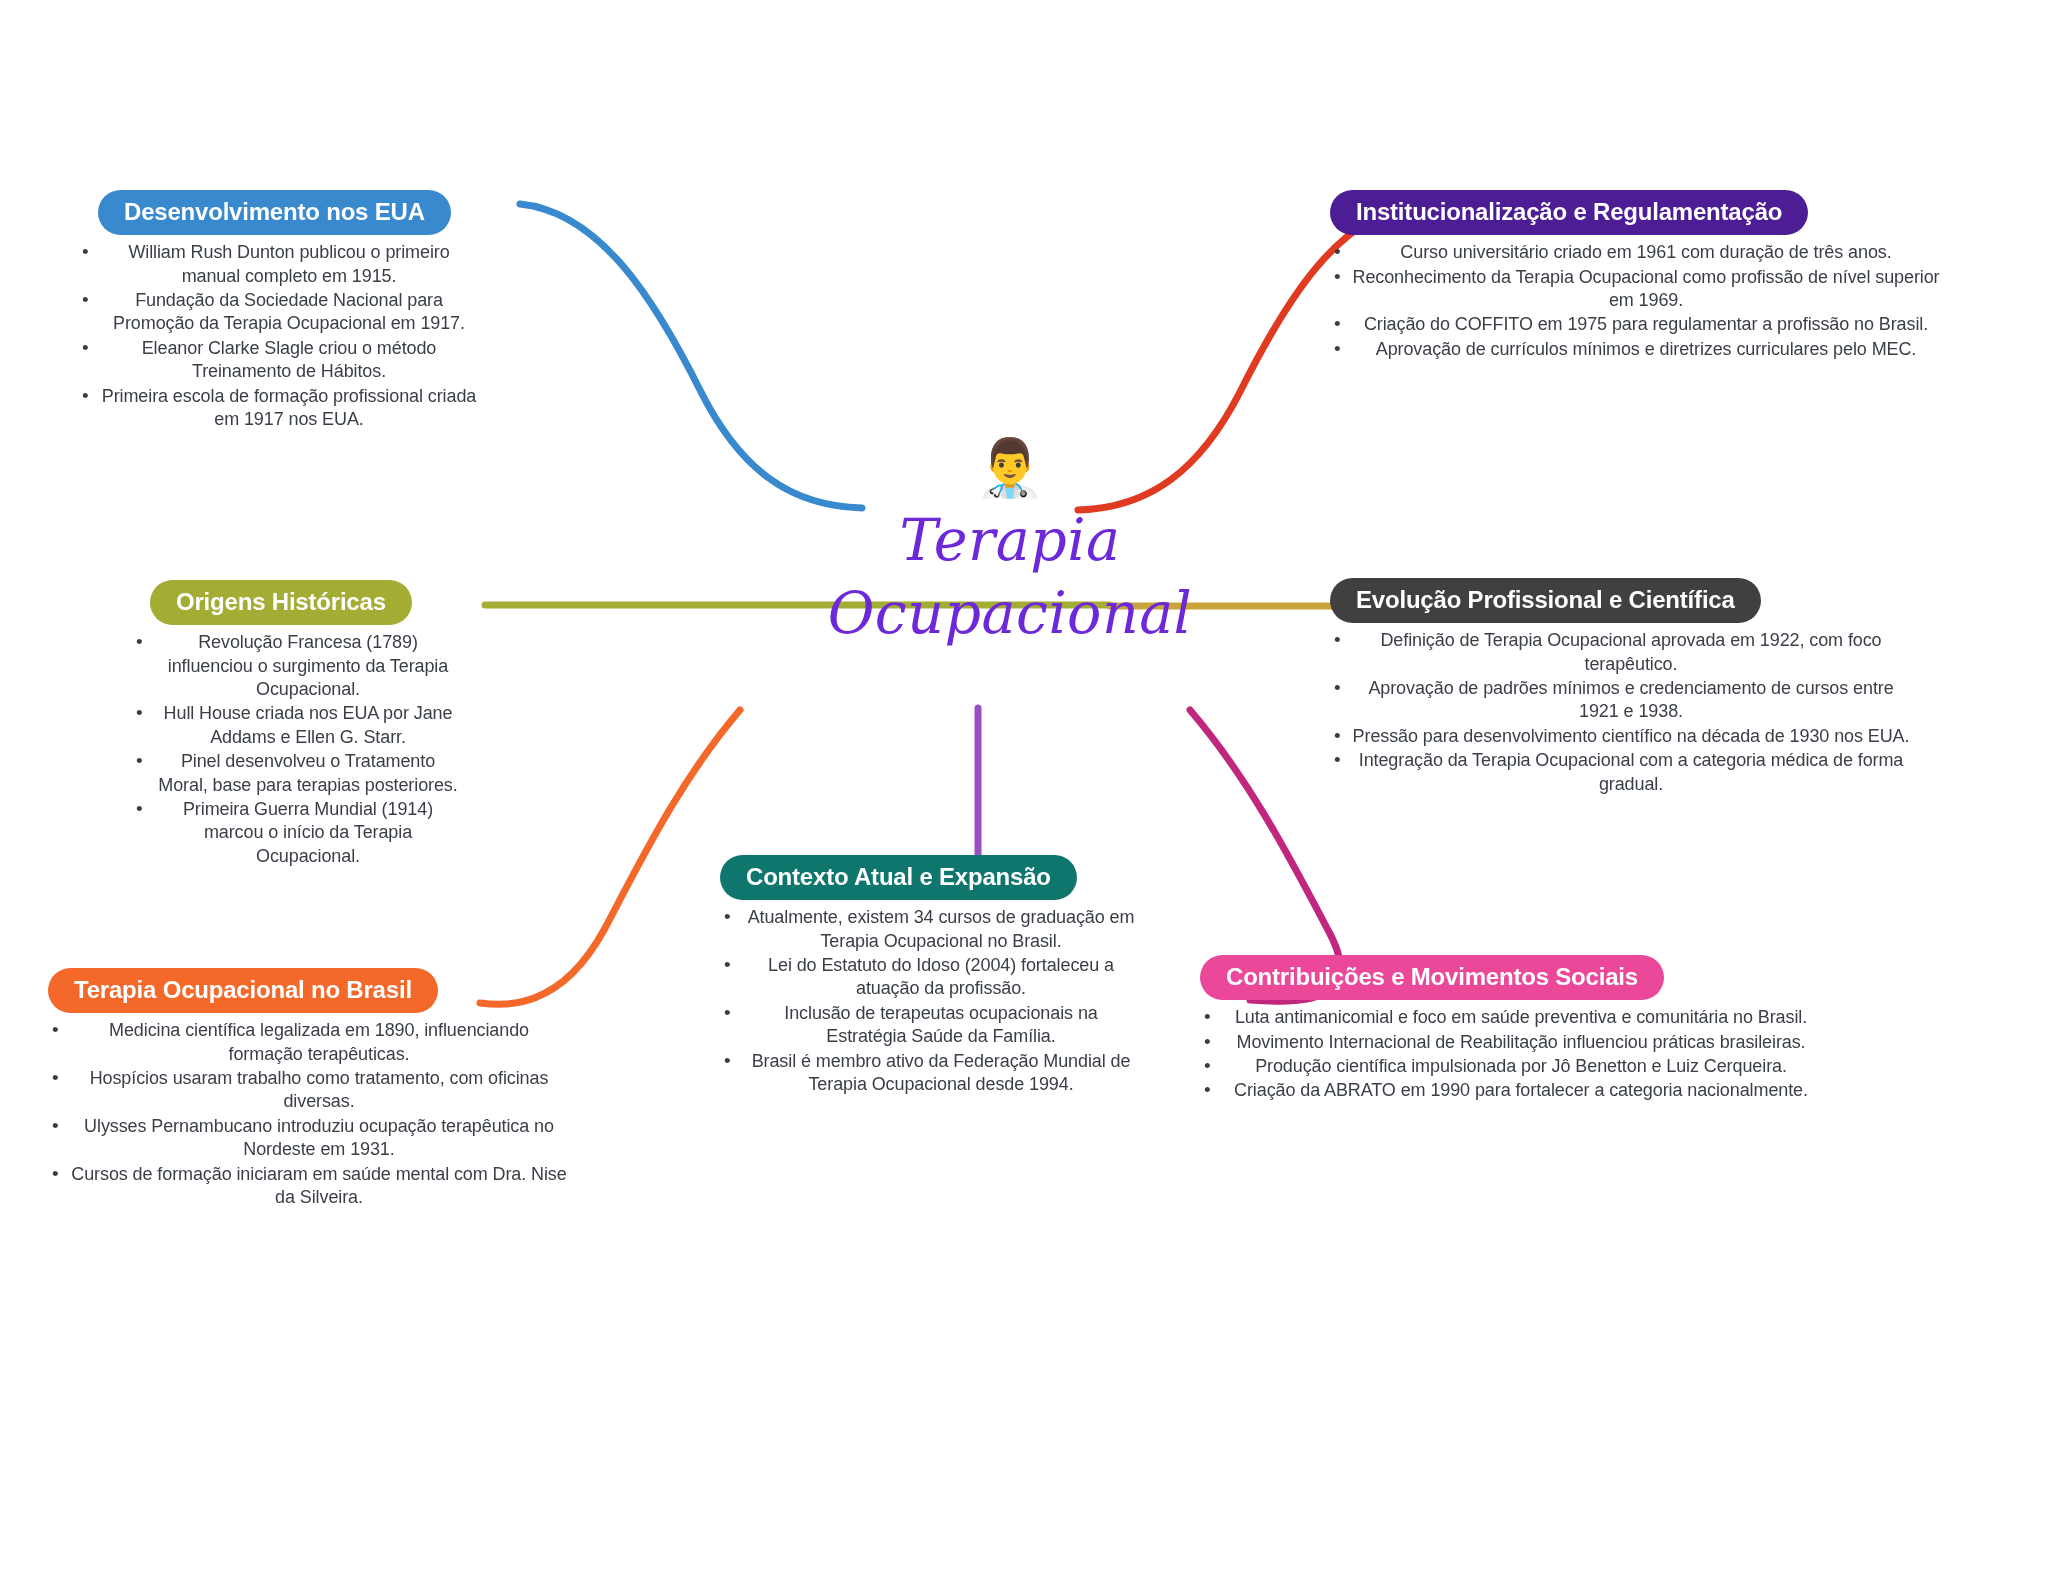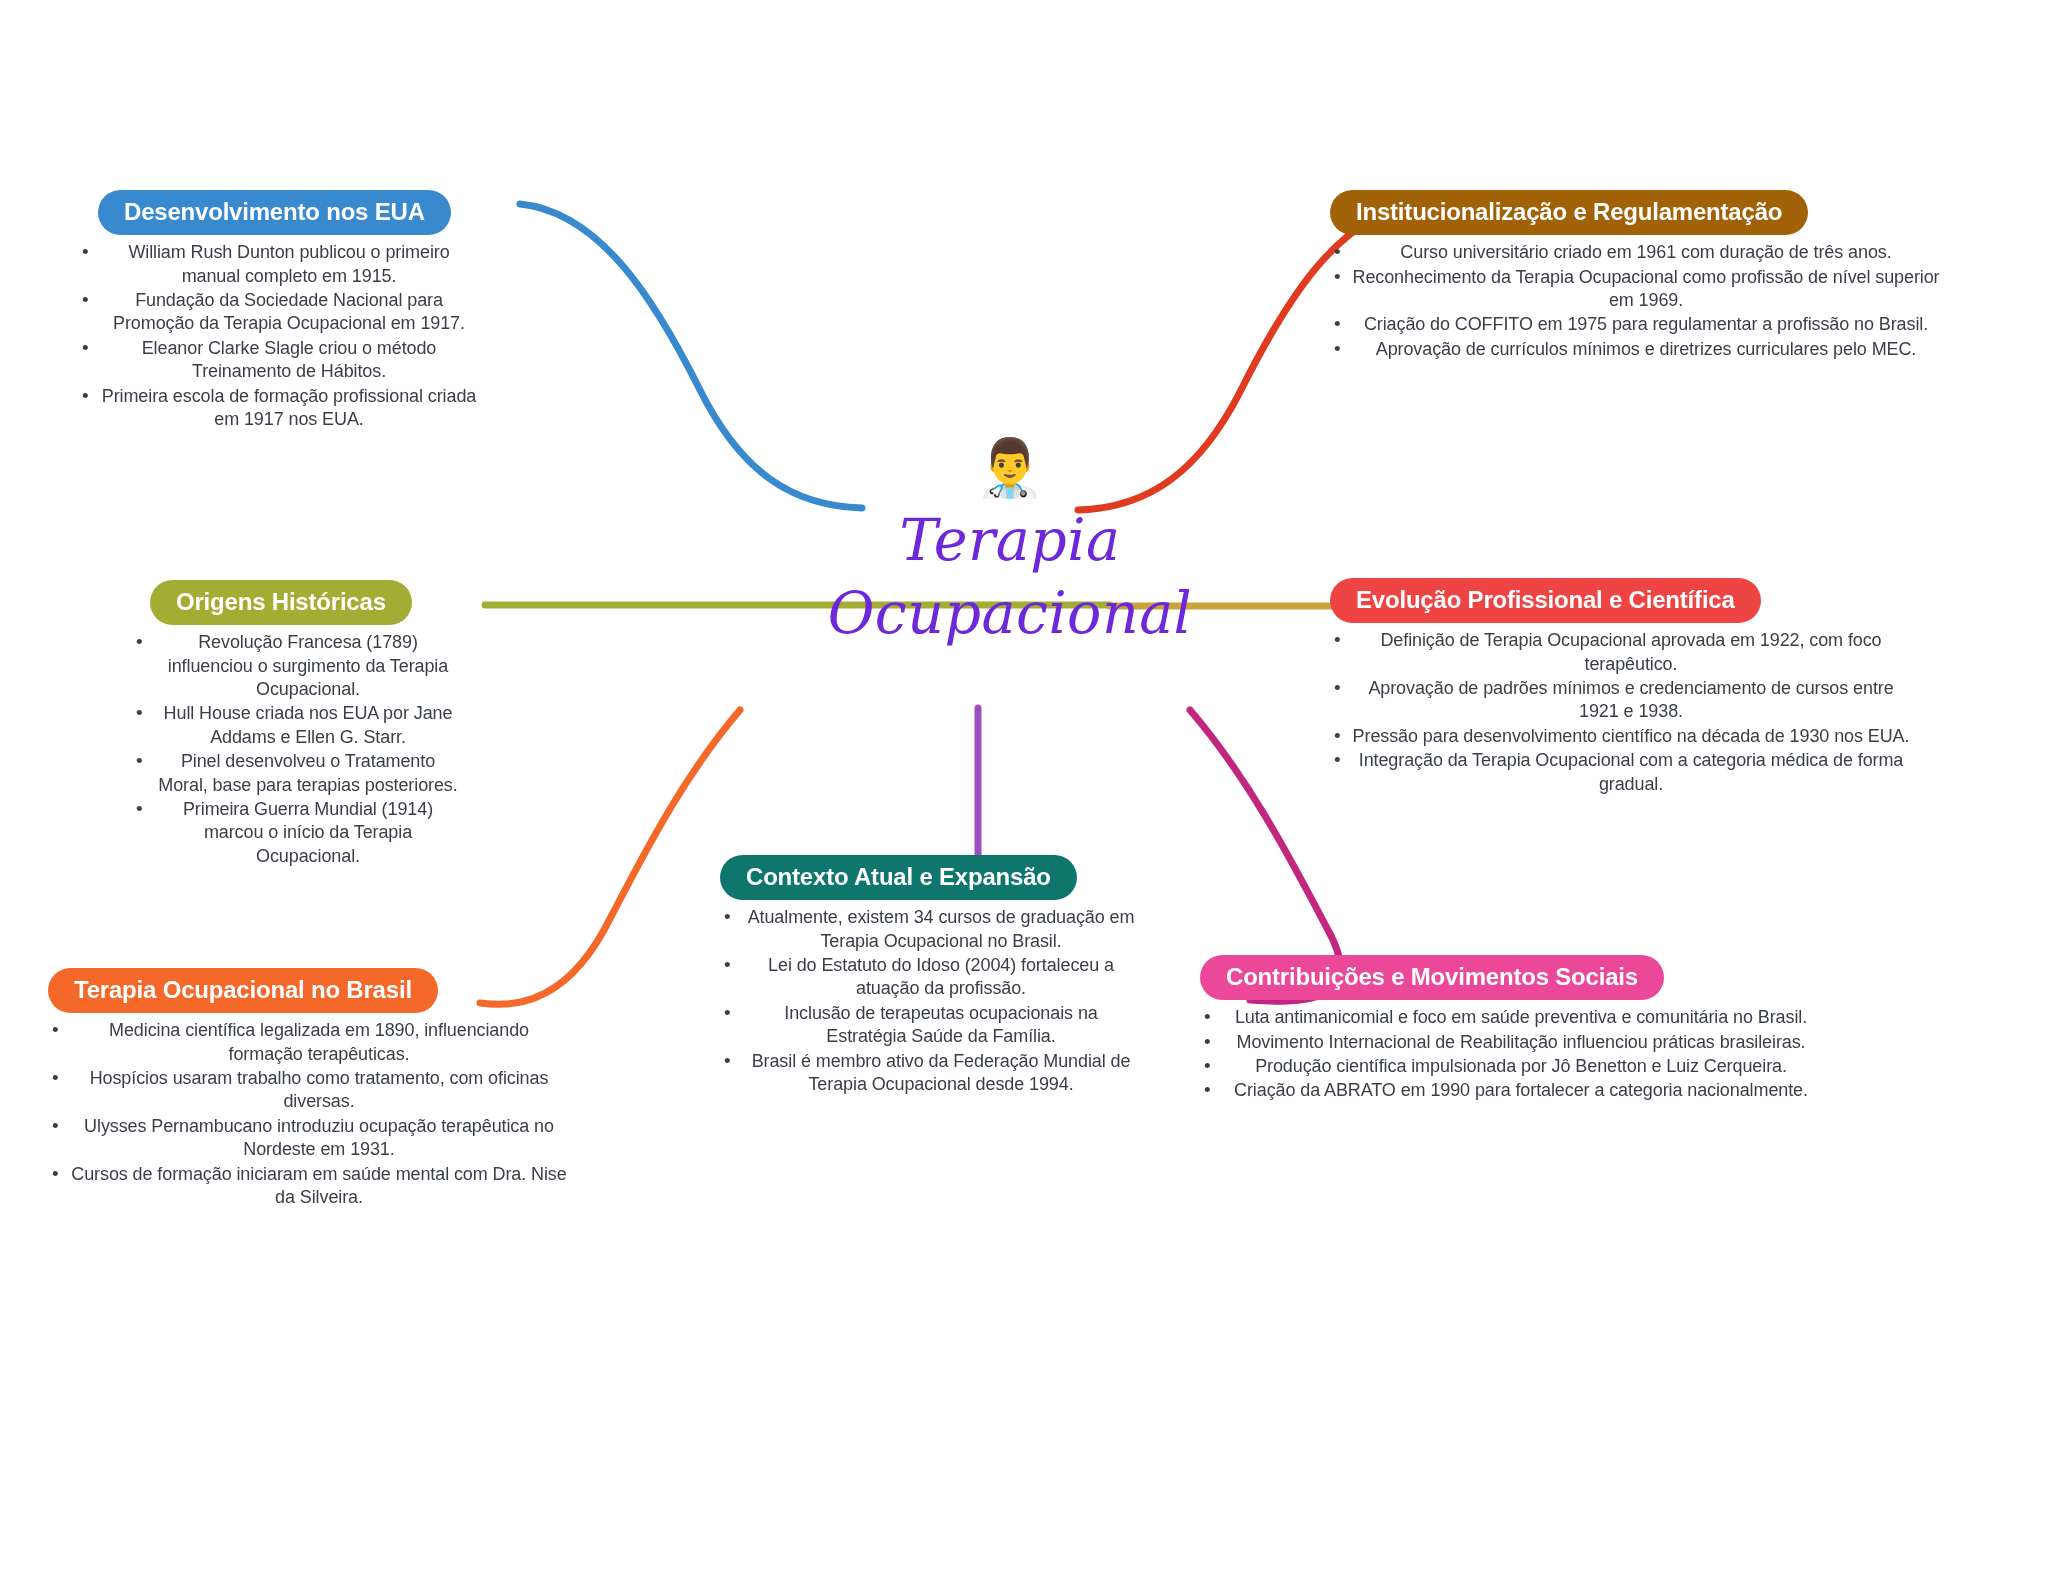--- a/index.html
+++ b/index.html
@@ -142,21 +142,21 @@
     <ul class="bullets">
       <li>William Rush Dunton publicou o primeiro manual completo em 1915.</li>
       <li>Fundação da Sociedade Nacional para Promoção da Terapia Ocupacional em 1917.</li>
       <li>Eleanor Clarke Slagle criou o método Treinamento de Hábitos.</li>
       <li>Primeira escola de formação profissional criada em 1917 nos EUA.</li>
     </ul>
   </div>
 
   <div class="branch" id="b-inst">
     <span class="pill-wrap">
-      <span class="pill" style="background: #a16207;">Institucionalização e Regulamentação</span>
+      <span class="pill" style="background: #4c1d95;">Institucionalização e Regulamentação</span>
     </span>
     <ul class="bullets">
       <li>Curso universitário criado em 1961 com duração de três anos.</li>
       <li>Reconhecimento da Terapia Ocupacional como profissão de nível superior em 1969.</li>
       <li>Criação do COFFITO em 1975 para regulamentar a profissão no Brasil.</li>
       <li>Aprovação de currículos mínimos e diretrizes curriculares pelo MEC.</li>
     </ul>
   </div>
 
   <div class="branch" id="b-origens">
@@ -166,21 +166,21 @@
     <ul class="bullets">
       <li>Revolução Francesa (1789) influenciou o surgimento da Terapia Ocupacional.</li>
       <li>Hull House criada nos EUA por Jane Addams e Ellen G. Starr.</li>
       <li>Pinel desenvolveu o Tratamento Moral, base para terapias posteriores.</li>
       <li>Primeira Guerra Mundial (1914) marcou o início da Terapia Ocupacional.</li>
     </ul>
   </div>
 
   <div class="branch" id="b-evol">
     <span class="pill-wrap">
-      <span class="pill" style="background: #ef4444;">Evolução Profissional e Científica</span>
+      <span class="pill" style="background: #404040;">Evolução Profissional e Científica</span>
     </span>
     <ul class="bullets">
       <li>Definição de Terapia Ocupacional aprovada em 1922, com foco terapêutico.</li>
       <li>Aprovação de padrões mínimos e credenciamento de cursos entre 1921 e 1938.</li>
       <li>Pressão para desenvolvimento científico na década de 1930 nos EUA.</li>
       <li>Integração da Terapia Ocupacional com a categoria médica de forma gradual.</li>
     </ul>
   </div>
 
   <div class="branch" id="b-brasil">

